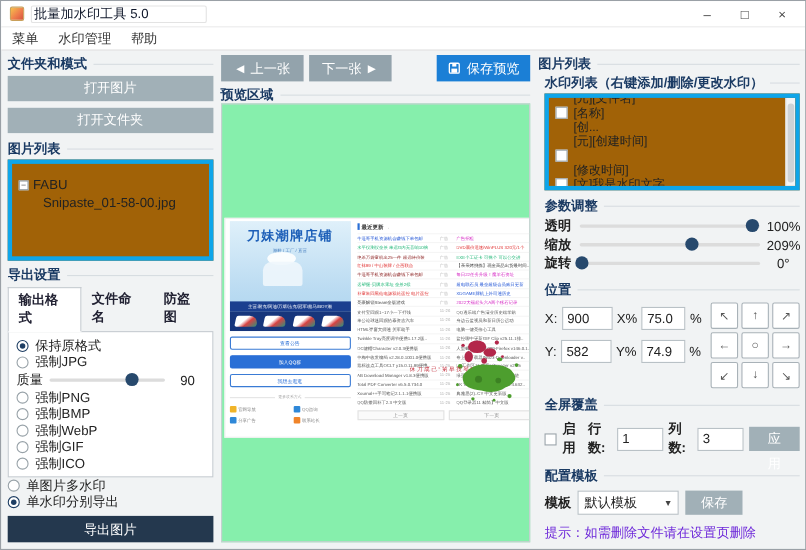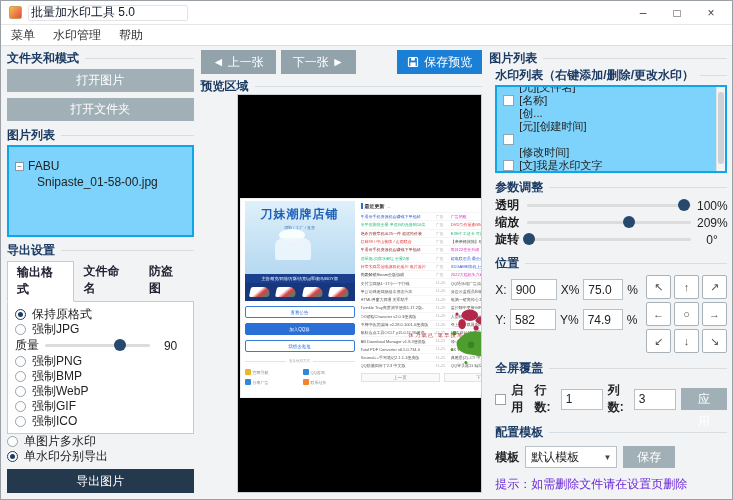--- a/index.html
+++ b/index.html
@@ -20,21 +20,21 @@
 
   .main { flex:1; display:flex; padding:4px 5px 6px 6px; gap:7px; overflow:hidden; }
 
   
   .gh { display:flex; align-items:center; gap:6px; font-weight:bold; color:#1a3a63; font-size:12px; height:16px; flex:0 0 auto; }
   .gh::after { content:""; flex:1; height:1px; background:#d7dde1; margin-top:1px; }
 
   
   .left { width:198px; display:flex; flex-direction:column; }
   .gbtn { background:#a1b0b7; color:#fff; text-align:center; font-size:12px; line-height:23px; height:23px; margin:3px 0; cursor:pointer; }
-  .listbox { background:#7dd3fc; border:2px solid #0ea5e9; }
+  .listbox { background:#a16207; border:4px solid #0ea5e9; }
   .imglist { height:126px; margin-top:2px; padding:12px 6px 0 6px; font-size:12px; color:#222; }
   .tree-root { display:flex; align-items:center; gap:4px; }
   .expander { width:9px; height:9px; border:1px solid #8c969c; background:#fff; font-size:8px; line-height:7px; text-align:center; color:#555; }
   .tree-child { padding-left:22px; margin-top:2px; }
   .tabs { display:flex; margin-top:3px; }
   .tab { padding:2px 9px 3px 9px; font-size:12px; color:#223; font-weight:bold; }
   .tab.active { background:#fff; border:1px solid #c5cbd0; border-bottom:1px solid #fff; position:relative; z-index:2; }
   .tabpanel { background:#fff; border:1px solid #c5cbd0; margin-top:-1px; padding:5px 7px 4px 7px; }
   .radiorow { display:flex; align-items:center; gap:6px; height:15px; font-size:12px; color:#222; }
   .radio { width:11px; height:11px; border-radius:50%; border:1px solid #98a2a8; background:#fff; position:relative; flex:0 0 auto; }
@@ -44,21 +44,21 @@
   .track { flex:1; height:3px; background:#dcdcdc; border-radius:2px; position:relative; }
   .knob { position:absolute; top:-5px; width:12px; height:12px; border-radius:50%; background:#27496d; }
   .sval { width:30px; text-align:center; flex:0 0 auto; }
   .export-btn { background:#24384e; color:#fff; text-align:center; font-size:12px; line-height:24px; height:24px; margin-top:5px; cursor:pointer; }
 
   
   .center { width:299px; display:flex; flex-direction:column; }
   .navrow { display:flex; align-items:center; height:24px; flex:0 0 auto; margin-bottom:4px; }
   .navbtn { background:#93a3ac; color:#fff; font-size:12px; height:24px; line-height:24px; padding:0 12px; margin-right:5px; }
   .savebtn { margin-left:auto; background:#1b7fd6; color:#fff; font-size:12px; height:24px; display:flex; align-items:center; gap:5px; padding:0 10px; }
-  .previewbox { flex:1; background:#000000; border:1px solid #c9cfd3; position:relative; overflow:hidden;margin-left:36px; }
+  .previewbox { flex:1; background:#86efac; border:1px solid #c9cfd3; position:relative; overflow:hidden; }
 
   
   .page { position:absolute; left:2px; top:103px; width:288px; height:200px; background:#fff; border:1px solid #efefef; font-size:4px; }
   .shop { position:absolute; left:4px; top:2px; width:110px; }
   .banner { height:100px; background:linear-gradient(180deg,#dff0fa 0%,#bcdcf2 60%,#a9d2ee 100%); position:relative; overflow:hidden; }
   .shop-title { text-align:center; font-size:12px; font-weight:bold; color:#1d5fb8; padding-top:5px; letter-spacing:1px; }
   .shop-sub { text-align:center; font-size:4px; color:#4a80c0; margin-top:2px; }
   .kid-hat { position:absolute; left:34px; top:28px; width:26px; height:12px; background:#fff; border-radius:50%; opacity:.9; }
   .kid-body { position:absolute; left:30px; top:37px; width:36px; height:22px; background:#eef6fc; border-radius:8px 8px 2px 2px; opacity:.9; }
   .strip { position:absolute; left:0; right:0; bottom:18px; height:9px; background:#1b3f8f; color:#fff; font-size:4px; text-align:center; line-height:9px; white-space:nowrap; overflow:hidden; }

